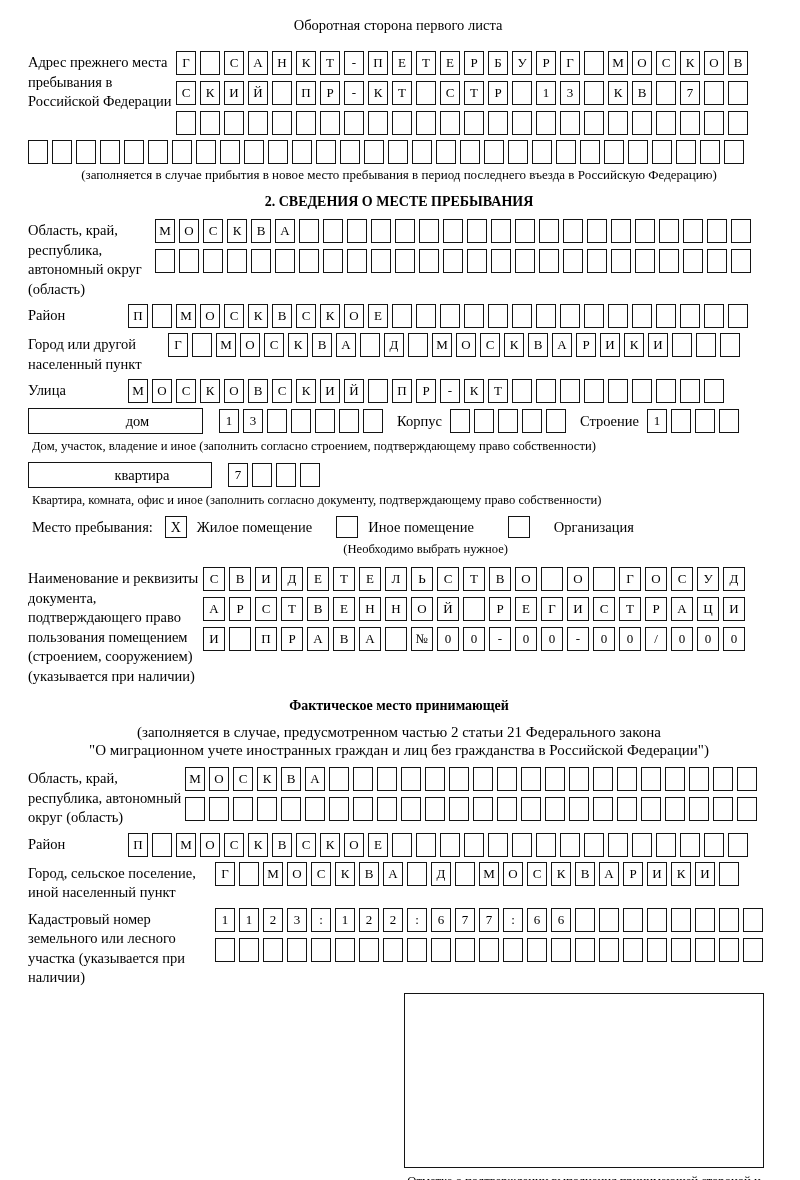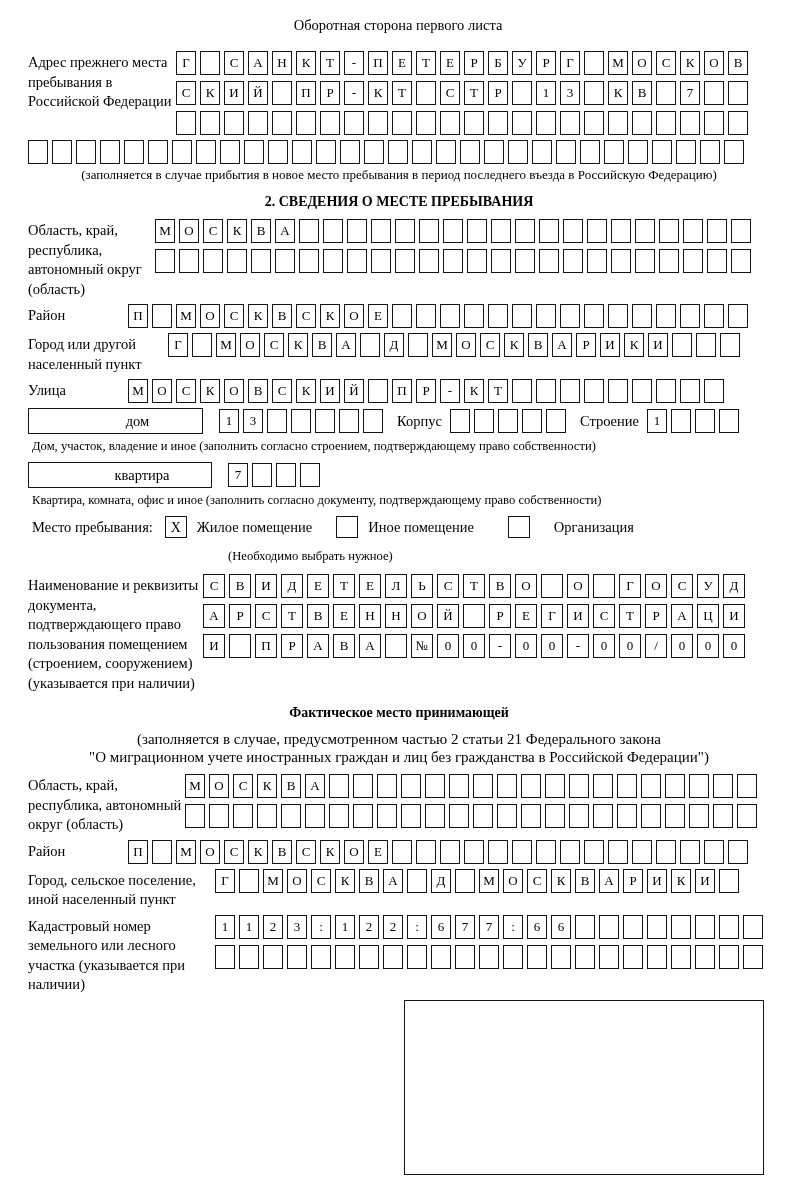--- a/index.html
+++ b/index.html
@@ -30,21 +30,21 @@
   .houserow{display:flex;align-items:center;margin:2px 0 2px 0;}
   .houserow .wbox{margin-right:16px;padding-left:44px;}
   .inline-lbl{margin:0 8px 0 14px;font-size:14.5px;white-space:nowrap;}
   .cap{font-size:12.6px;line-height:16px;margin:4px 0 8px 4px;}
   .stayrow{display:flex;align-items:center;margin:6px 0 0 4px;}
   .chk{
     box-sizing:border-box;width:22px;height:22px;border:1.6px solid #141414;
     display:inline-flex;align-items:center;justify-content:center;
     font-size:14px;margin:0 10px 0 12px;flex-shrink:0;
   }
-  .staynote{font-size:12.6px;text-align:left;width:280px;margin:9px 0 8px 200px;}
+  .staynote{font-size:12.6px;text-align:right;width:280px;margin:2px 0 8px 200px;}
   .centernotes{font-size:15px;line-height:18px;text-align:center;margin:0 0 8px 0;}
   .stampwrap{margin-left:360px;width:392px;margin-top:4px;}
   .stampbox{box-sizing:border-box;border:1.8px solid #141414;width:360px;height:175px;margin-left:16px;background:#fff;}
   .stampcap{font-size:12.6px;line-height:16.5px;text-align:center;margin-top:5px;}
   .lw148{width:148px;} .lw127{width:127px;} .lw100{width:100px;} .lw140{width:140px;}
   .lw175{width:175px;} .lw157{width:157px;} .lw187{width:187px;}
 </style>
 </head>
 <body>
 

